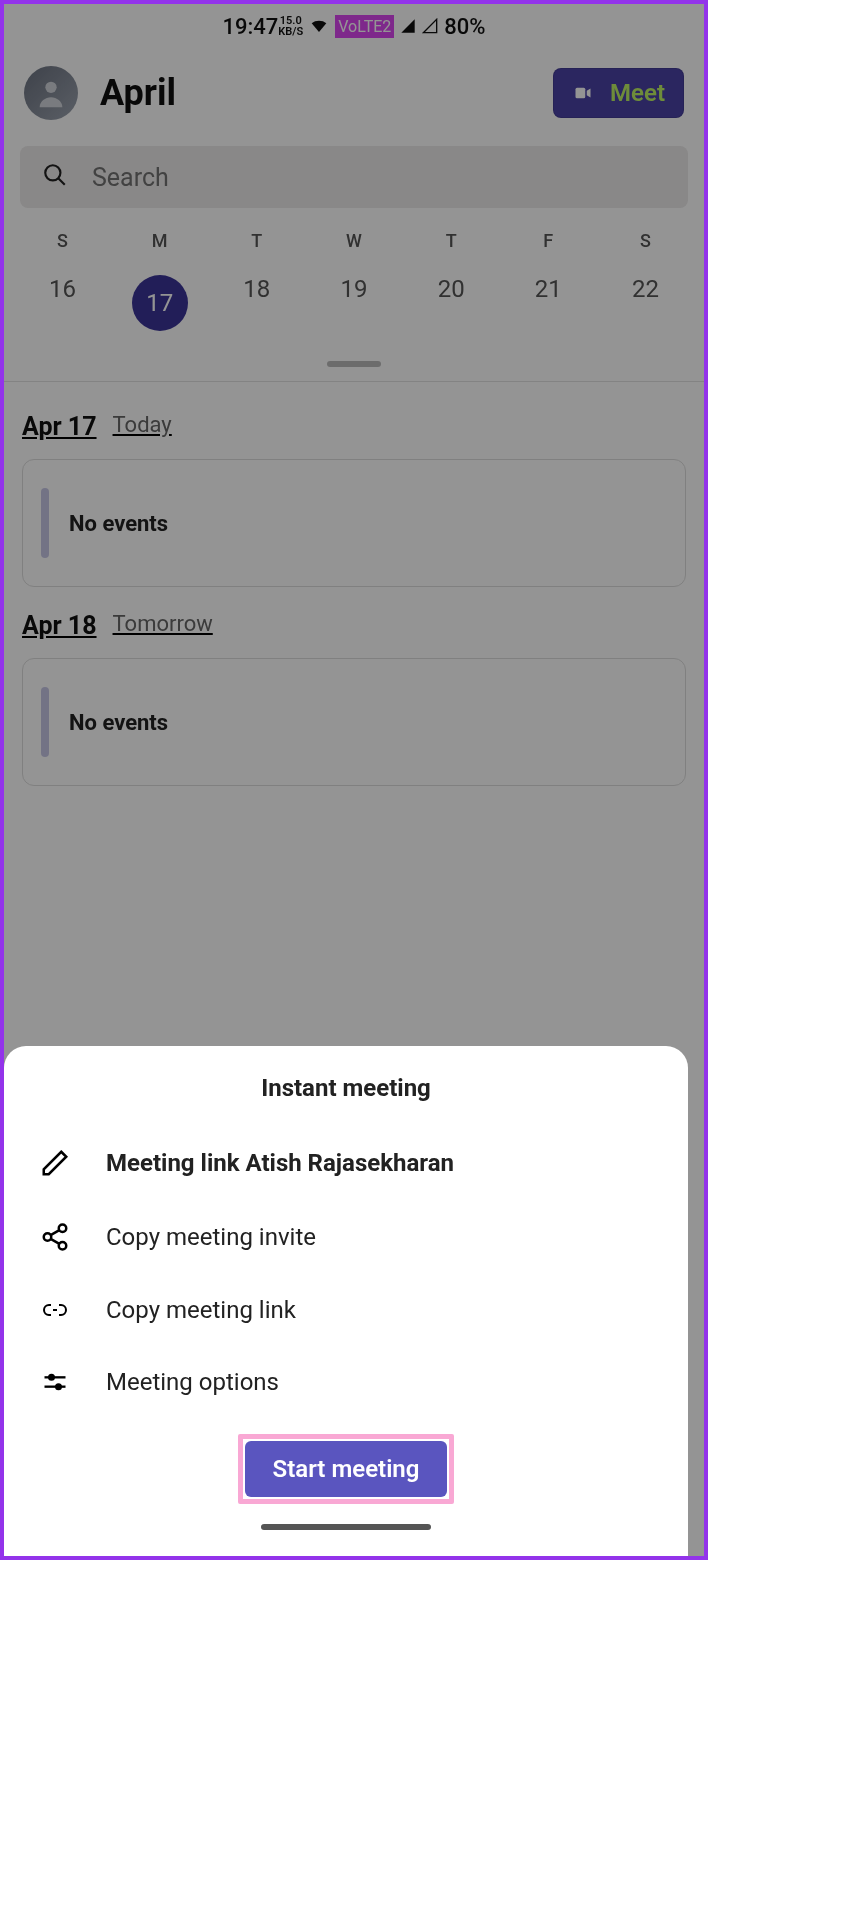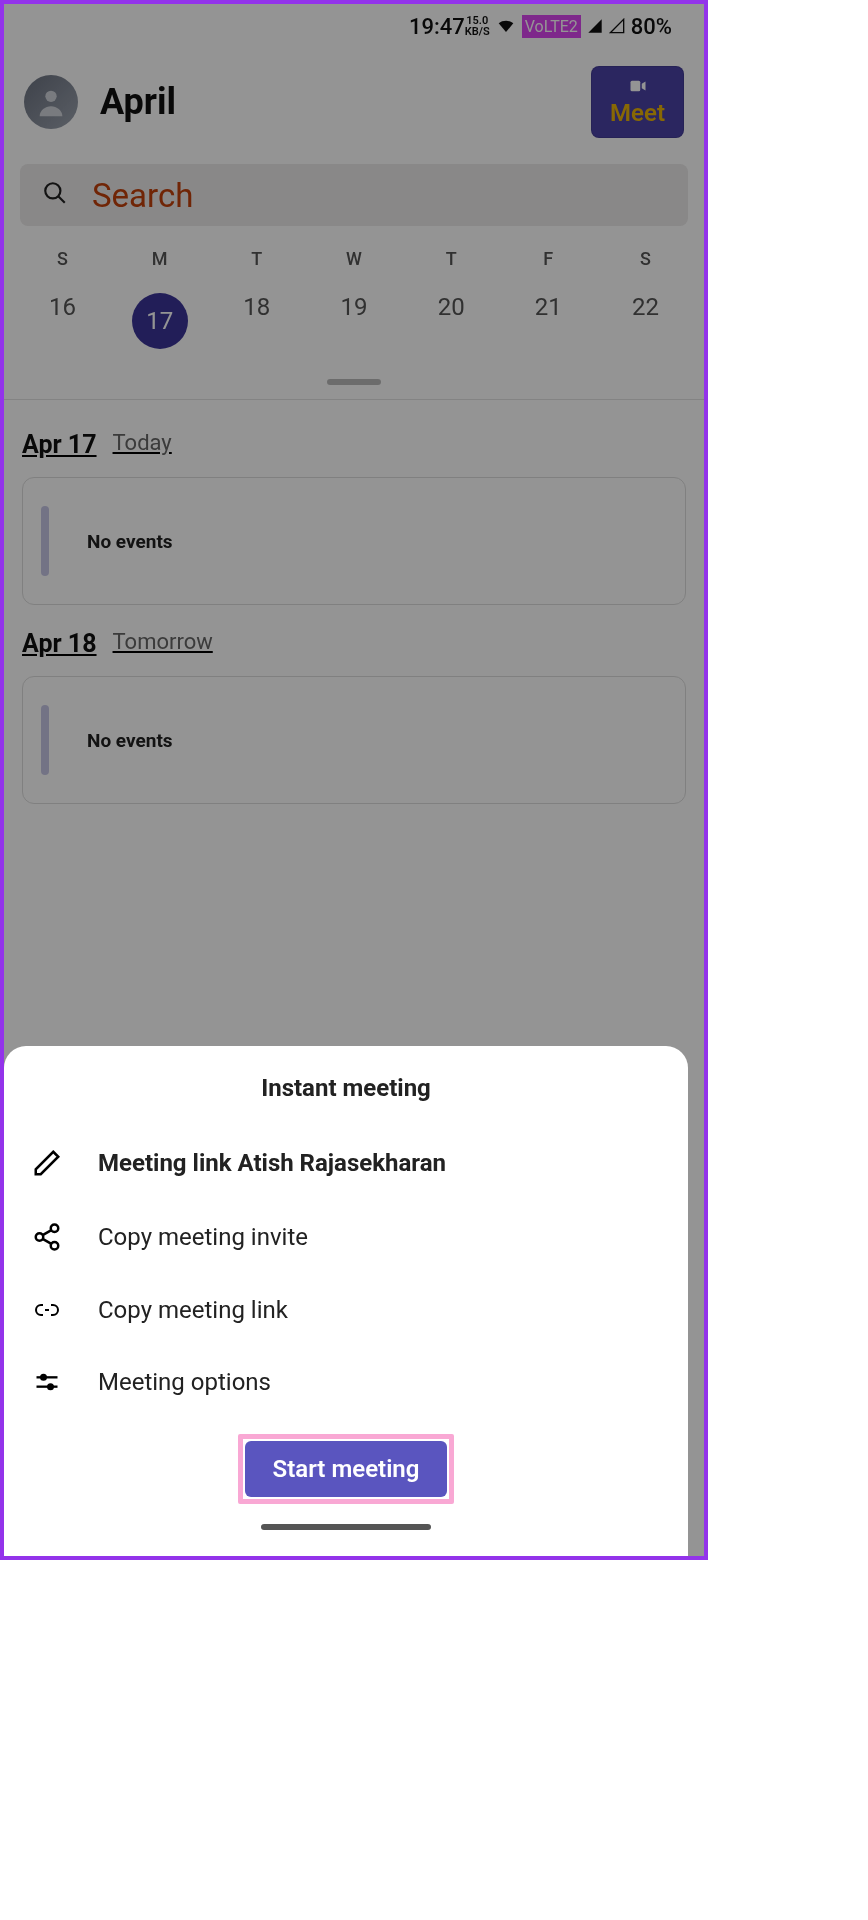--- a/index.html
+++ b/index.html
@@ -13,21 +13,21 @@
       background: #fff;
     }
     .overlay {
       position: absolute;
       top: 0; left: 0; right: 0; bottom: 0;
       background: rgba(0,0,0,0.42);
       z-index: 5;
     }
     .status-bar {
       display: flex;
-      justify-content: flex-end;
+      justify-content: center;
       align-items: center;
       padding: 10px 32px;
       height: 44px;
       font-size: 22px;
       font-weight: 500;
       color: #111;
     }
     .status-right { display: flex; align-items: center; gap: 6px; }
     .status-right .kbs { font-size: 11px; line-height: 1; text-align: center; font-weight: 600;}
     .status-right .lte { background: #d946ef; color: #fff; font-size: 16px; padding: 2px 3px; font-weight: normal;}
@@ -40,40 +40,39 @@
     .avatar {
       width: 54px; height: 54px; border-radius: 50%;
       background: linear-gradient(135deg,#6b7280,#9ca3af);
       display: flex; align-items: center; justify-content: center;
       overflow: hidden;
     }
     .avatar svg { width: 34px; height: 34px; }
     .month-title { font-size: 36px; font-weight: 700; flex: 1; color: #111; }
     .meet-btn {
       background: #4a42a5;
-      color: #eab308;
+      color: #bef264;
       border-radius: 8px;
       padding: 10px 18px;
       font-size: 24px;
       font-weight: 600;
-      display: flex; align-items: center; gap: 4px;
+      display: flex; align-items: center; gap: 16px;
       border: 1px solid rgba(0,0,0,0.1);
-      flex-direction: column;
     }
     .search-bar {
       margin: 8px 16px 18px;
       background: #eceaea;
       border-radius: 8px;
       height: 62px;
       display: flex;
       align-items: center;
       padding: 0 22px;
       gap: 24px;
     }
-    .search-bar .placeholder { color: #c2410c; font-size: 33px; text-align: center; }
+    .search-bar .placeholder { color: #737373; font-size: 25px; text-align: center; }
     .week-row {
       display: flex;
       padding: 4px 10px 6px;
     }
     .week-day {
       flex: 1;
       text-align: center;
       font-size: 18px;
       font-weight: 500;
       color: #555;
@@ -120,28 +119,28 @@
       padding: 28px 18px;
       display: flex;
       align-items: center;
       gap: 20px;
     }
     .event-accent {
       width: 8px; height: 70px;
       background: #c7c7e6;
       border-radius: 4px;
     }
-    .no-events { font-size: 19px; font-weight: 700; color: #222; margin-left: 18px; }
+    .no-events { font-size: 22px; font-weight: 700; color: #222; }
     .bottom-sheet {
       position: absolute;
       left: 0; right: 16px; bottom: 0;
       background: #fff;
       border-radius: 22px 22px 0 0;
       z-index: 10;
-      padding: 28px 0 26px;
+      padding: 28px 8px 26px;
     }
     .sheet-title {
       text-align: center;
       font-size: 24px;
       font-weight: 700;
       color: #222;
       margin-bottom: 24px;
     }
     .sheet-item {
       display: flex;

